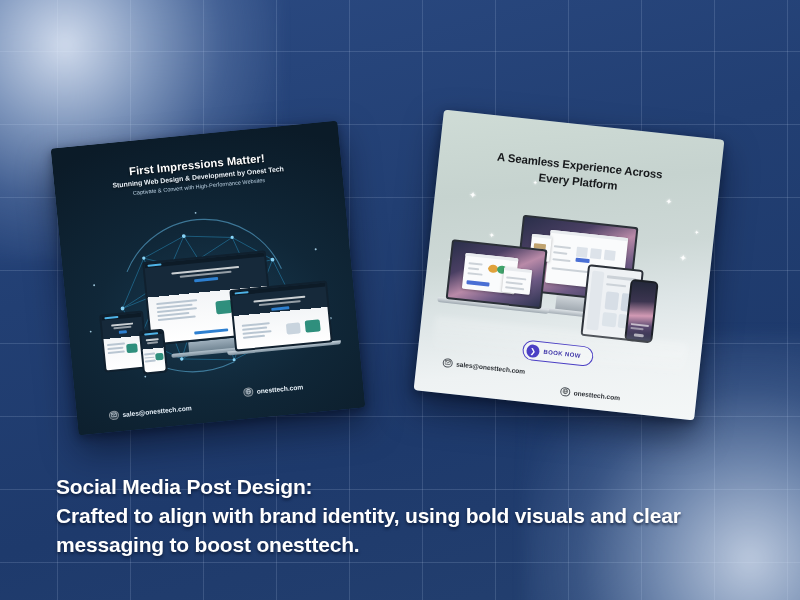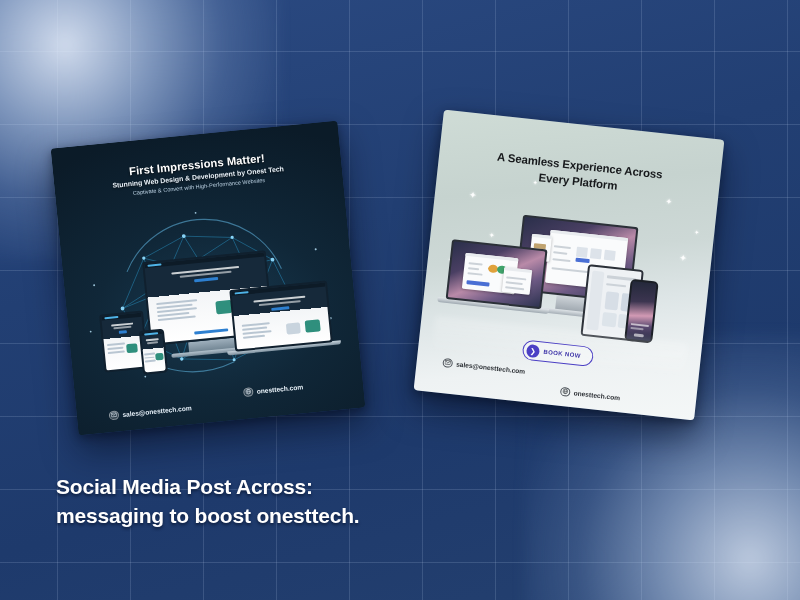--- a/index.html
+++ b/index.html
@@ -512,17 +512,18 @@
               </svg>
           </span>
           <span>onesttech.com</span>
         </div>
       </div>
 
     </div>
   </div>
 
   <div id="caption">
-    <span class="cap-line">Social Media Post Across:</span>
+    <span class="cap-line">Social Media Post Design:</span>
+    <span class="cap-line">Crafted to align with brand identity, using bold visuals and clear</span>
     <span class="cap-line">messaging to boost onesttech.</span>
   </div>
 
 </div>
 
 </body></html>

